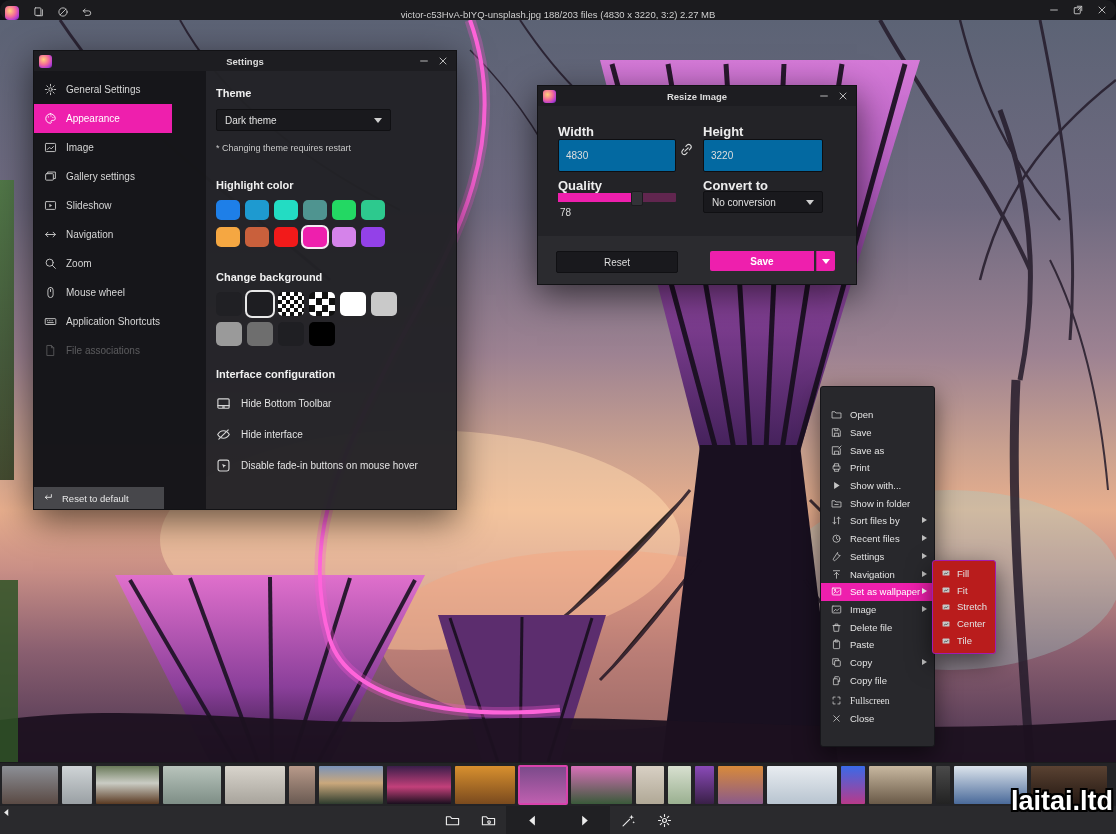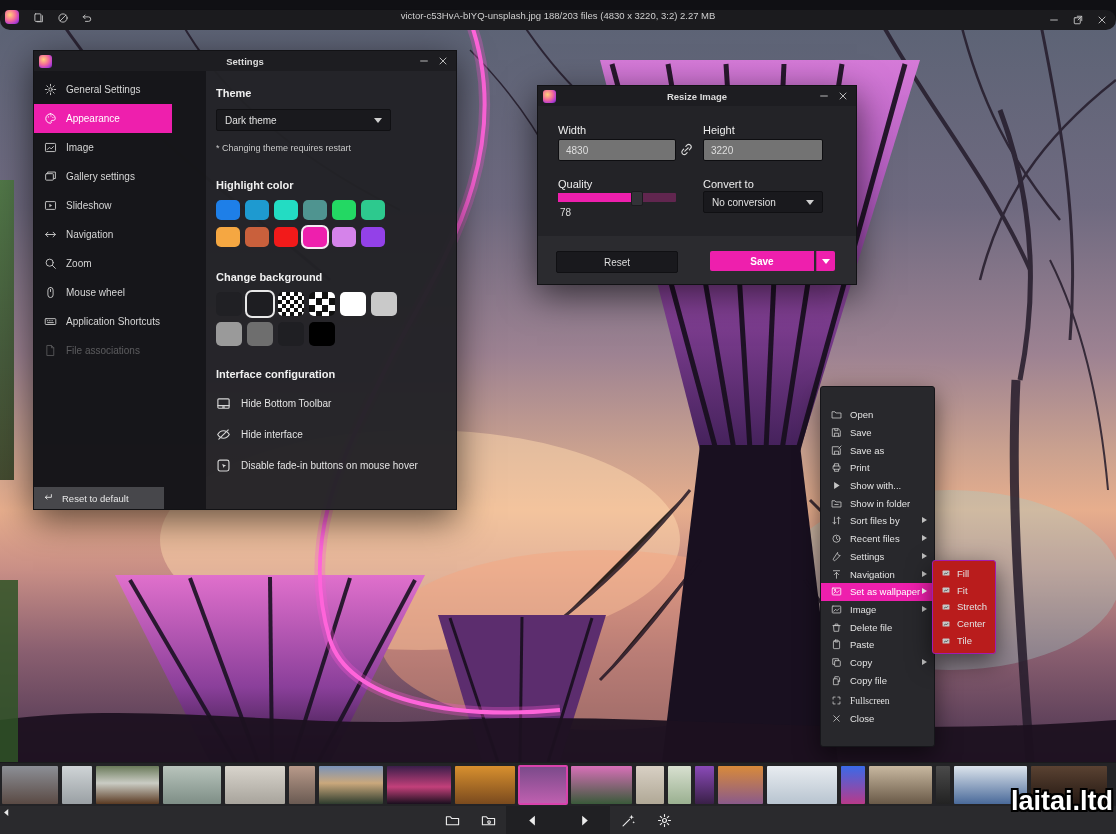--- a/index.html
+++ b/index.html
@@ -5,22 +5,22 @@
   html,body{margin:0;padding:0;background:#101014;}
   body{width:1116px;height:834px;position:relative;overflow:hidden;
        font-family:"Liberation Sans","DejaVu Sans",sans-serif;color:#e4e4e4;
        -webkit-font-smoothing:antialiased;}
   .abs{position:absolute;}
   svg{display:block;}
   .ic{display:inline-flex;align-items:center;justify-content:center;}
   .ic svg{width:1em;height:1em;}
 
   
-  .titlebar{position:absolute;left:0;top:10px;width:1116px;height:20px;background:#1b1b1e;
-            display:flex;align-items:flex-start;z-index:40;border-radius:10px;}
+  .titlebar{position:absolute;left:0;top:0;width:1116px;height:20px;background:#1b1b1e;
+            display:flex;align-items:flex-end;z-index:40;border-radius:10px;}
   .titlebar .logo{width:14px;height:14px;border-radius:4px;margin:0 8px 0 5px;
       background:radial-gradient(circle at 35% 35%,#ffd27a 0%,#f46a9a 45%,#b13bd4 75%,#5a2a86 100%);}
   .tb-ic{width:24px;height:16px;color:#c9c9c9;font-size:12px;display:flex;align-items:center;justify-content:center;cursor:default;}
   .tb-title{position:absolute;left:0;right:0;text-align:center;font-size:9.5px;color:#cfcfcf;pointer-events:none;}
   .tb-right{position:absolute;right:2px;top:0;display:flex;height:20px;align-items:center;}
 
   
   .canvas{position:absolute;left:0;top:20px;width:1116px;height:742px;overflow:hidden;z-index:1;}
 
   
@@ -73,22 +73,22 @@
   .bsw.sel{box-shadow:0 0 0 2px #e8e8e8;}
   .if-item{display:flex;align-items:center;font-size:10px;color:#e2e2e2;margin-top:16px;}
   .if-item .ic{font-size:15px;margin-right:10px;color:#d6d6d6;}
   .reset-default{position:absolute;left:0;bottom:0;width:130px;height:22px;background:#47474b;
       display:flex;align-items:center;font-size:9.5px;color:#e8e8e8;}
   .reset-default .ic{font-size:12px;margin:0 8px 0 8px;}
 
   
   #resize{left:537px;top:85px;width:318px;height:198px;}
   #resize .body-bottom{position:absolute;left:0;right:0;top:150px;bottom:0;background:#2b2b2f;}
-  .fld-label{position:absolute;font-size:11px;font-weight:normal;color:#ededed;text-align:center;}
-  .txt-input{position:absolute;height:22px;background:#737373;border:1px solid #0e0e11;border-radius:2px;
+  .fld-label{position:absolute;font-size:13px;font-weight:bold;color:#ededed;text-align:center;}
+  .txt-input{position:absolute;height:33px;background:#0369a1;border:1px solid #0e0e11;border-radius:2px;
              color:#dedede;font-size:10px;padding:0 7px;box-sizing:border-box;font-family:"Liberation Sans",sans-serif;}
   .slider{position:absolute;height:9px;background:#61264f;border-radius:1px;}
   .slider .fill{position:absolute;left:0;top:0;bottom:0;background:#ee1fad;}
   .slider .handle{position:absolute;top:-2px;width:10px;height:13px;background:#323237;border:1px solid #1b1b1e;border-radius:2px;}
   .btn{position:absolute;display:flex;align-items:center;justify-content:center;font-size:10px;border-radius:2px;}
   .btn.dark{background:#19191d;border:1px solid #101013;color:#dddddd;}
   .btn.pink{background:#ee1fad;color:#fff;font-weight:bold;}
 
   
   .menu{position:absolute;left:820px;top:386px;width:113px;background:#28282c;border:1px solid #16161a;

